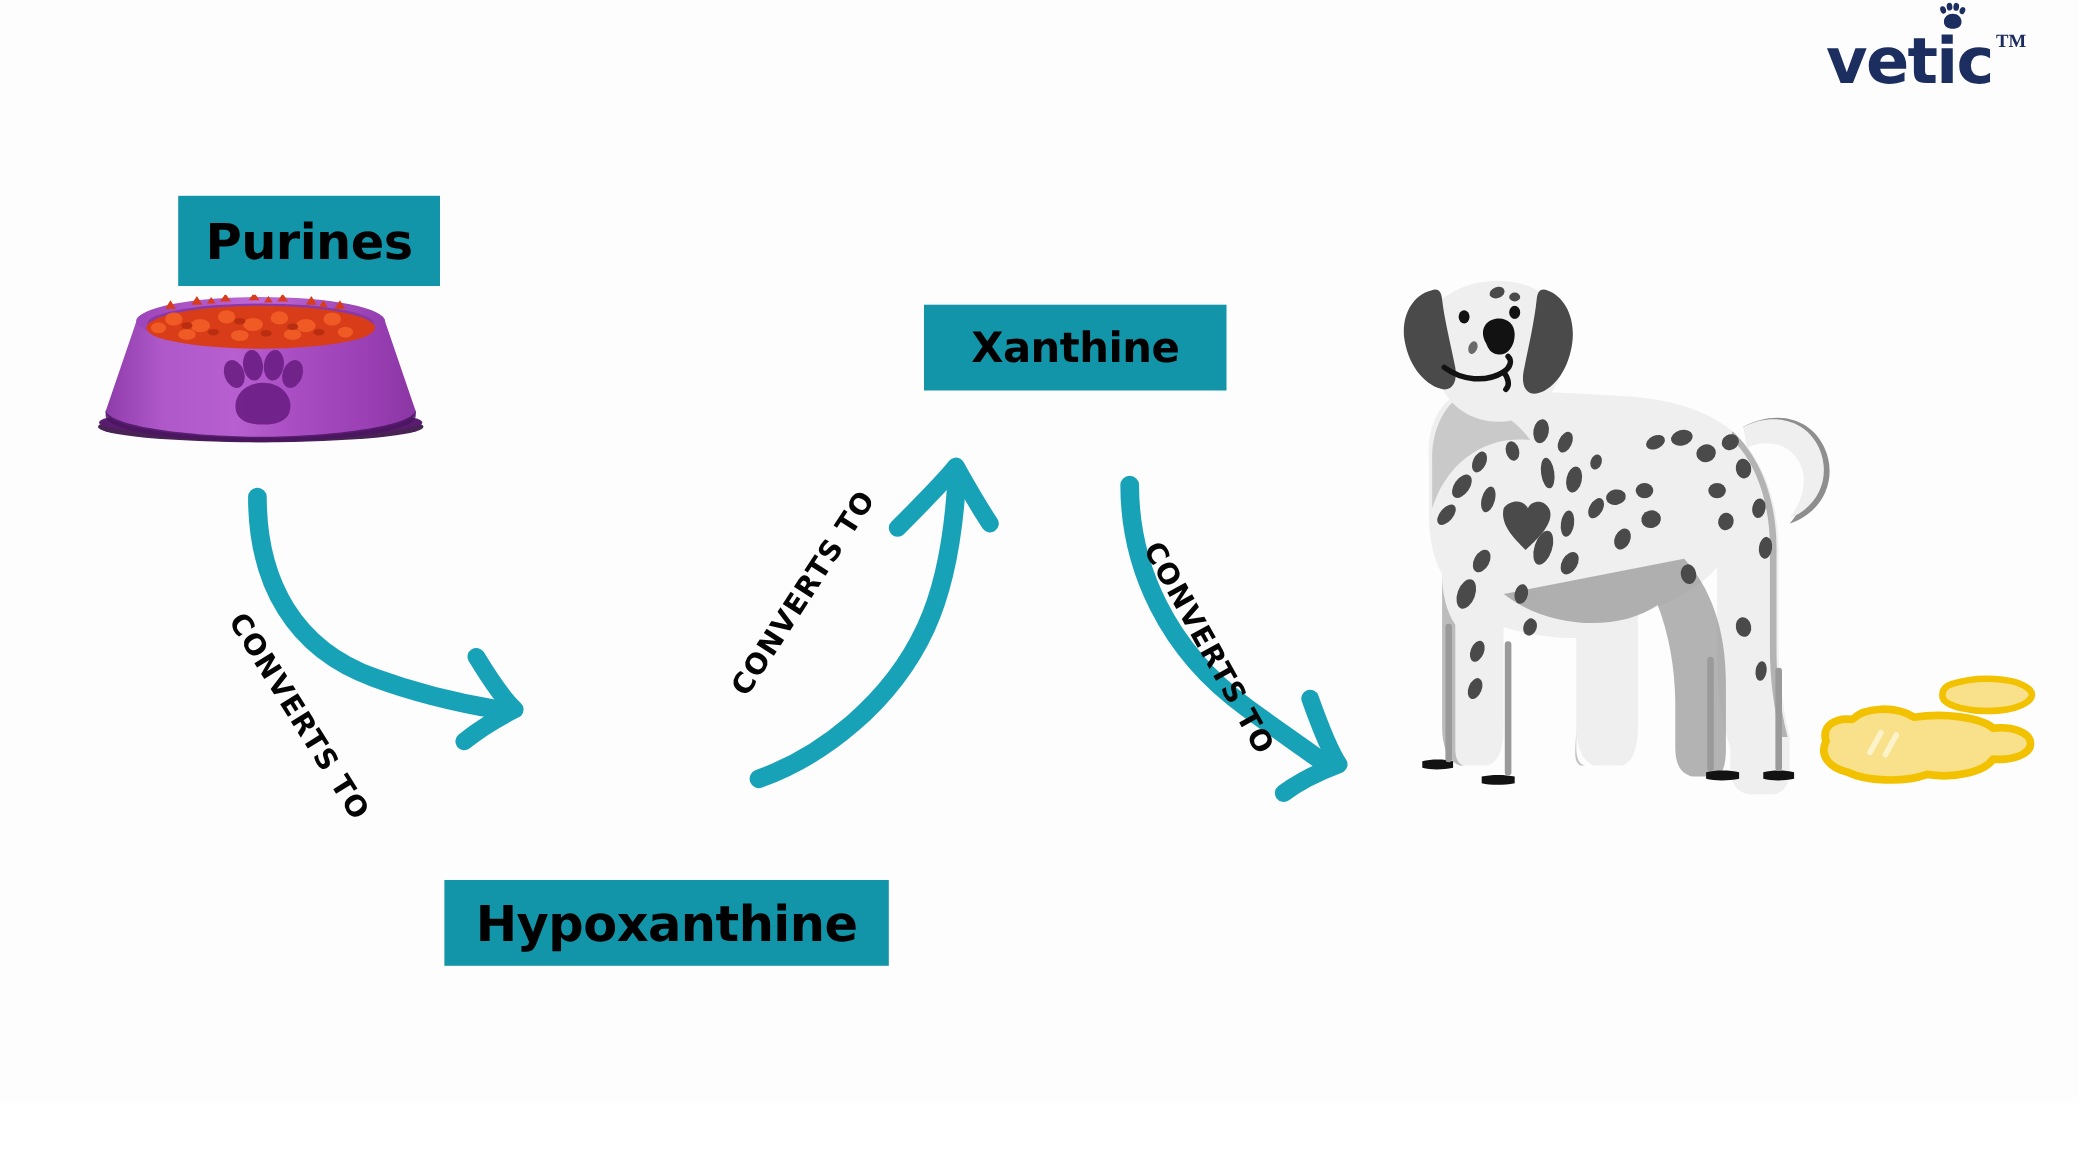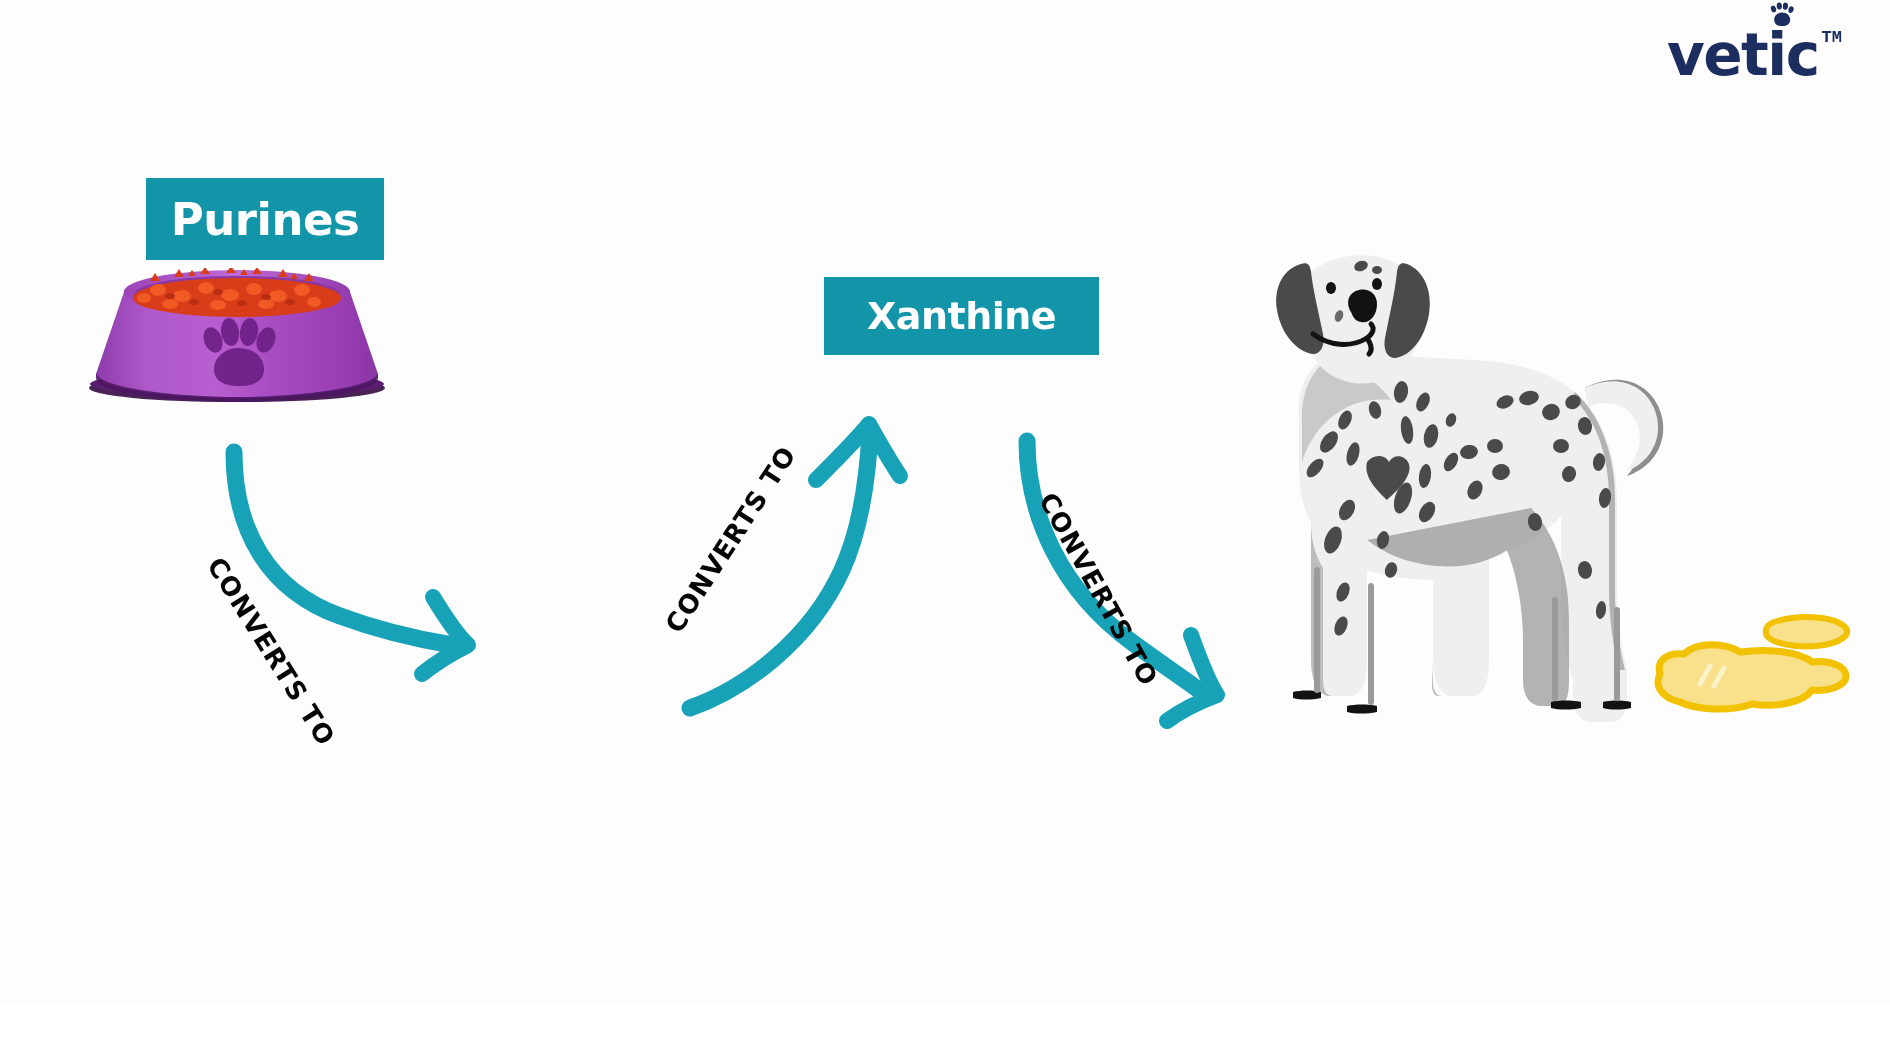--- a/index.html
+++ b/index.html
@@ -30,48 +30,49 @@
   .brand-word {
     font-family: "DejaVu Sans", sans-serif;
     font-weight: bold;
     font-size: 58px;
     letter-spacing: -1.5px;
     color: #1c2e60;
     line-height: 1;
     position: relative;
   }
   .brand-tm {
-    font-family: Liberation Mono, monospace;
+    font-family: Liberation Serif, serif;
     font-size: 17px;
     font-weight: bold;
     color: #1c2e60;
     margin-left: 3px;
     margin-top: 2px;
   }
   .brand-paw {
     position: absolute;
     left: 101px;
     top: -24px;
     width: 28px;
     height: 26px;
   }
 
   
   .chip {
     position: absolute;
     background: #1295a8;
-    color: #ffffff;
+    color: #000000;
     font-weight: bold;
     font-family: "DejaVu Sans", sans-serif;
     letter-spacing: -0.5px;
     display: flex;
     align-items: center;
     justify-content: center;
     white-space: nowrap;
     box-sizing: border-box;
+    margin-left: 16px;
   }
   #chip-purines {
     left: 146px; top: 178px;
     width: 238px; height: 82px;
     font-size: 45px;
   }
   #chip-xanthine {
     left: 824px; top: 277px;
     width: 275px; height: 78px;
     font-size: 38px;
@@ -221,20 +222,21 @@
   </div>
 
   <div class="arrow-wrap" id="arrow-1">
     <svg viewBox="0 0 330 290" width="330" height="290" aria-hidden="true">
       <path d="M44 12 C44 90 78 150 150 176 C196 193 232 200 262 205" stroke="#17a2b8" stroke-width="17" fill="none" stroke-linecap="round"></path>
       <path d="M243 157 C257 180 268 196 278 205 C264 212 247 222 232 234" stroke="#17a2b8" stroke-width="16" fill="none" stroke-linecap="round" stroke-linejoin="round"></path>
     </svg>
   </div>
   <div class="caption" id="cap-1">CONVERTS TO</div>
 
+  <div class="chip" id="chip-hypoxanthine">Hypoxanthine</div>
 
   <div class="arrow-wrap" id="arrow-2">
     <svg viewBox="0 0 300 330" width="300" height="330" aria-hidden="true">
       <path d="M40 298 C96 278 160 230 192 160 C212 116 218 62 220 22" stroke="#17a2b8" stroke-width="17" fill="none" stroke-linecap="round"></path>
       <path d="M166 70 C190 46 208 28 219 14 C228 30 238 48 250 66" stroke="#17a2b8" stroke-width="16" fill="none" stroke-linecap="round" stroke-linejoin="round"></path>
     </svg>
   </div>
   <div class="caption" id="cap-2">CONVERTS TO</div>
 
   <div class="chip" id="chip-xanthine">Xanthine</div>

